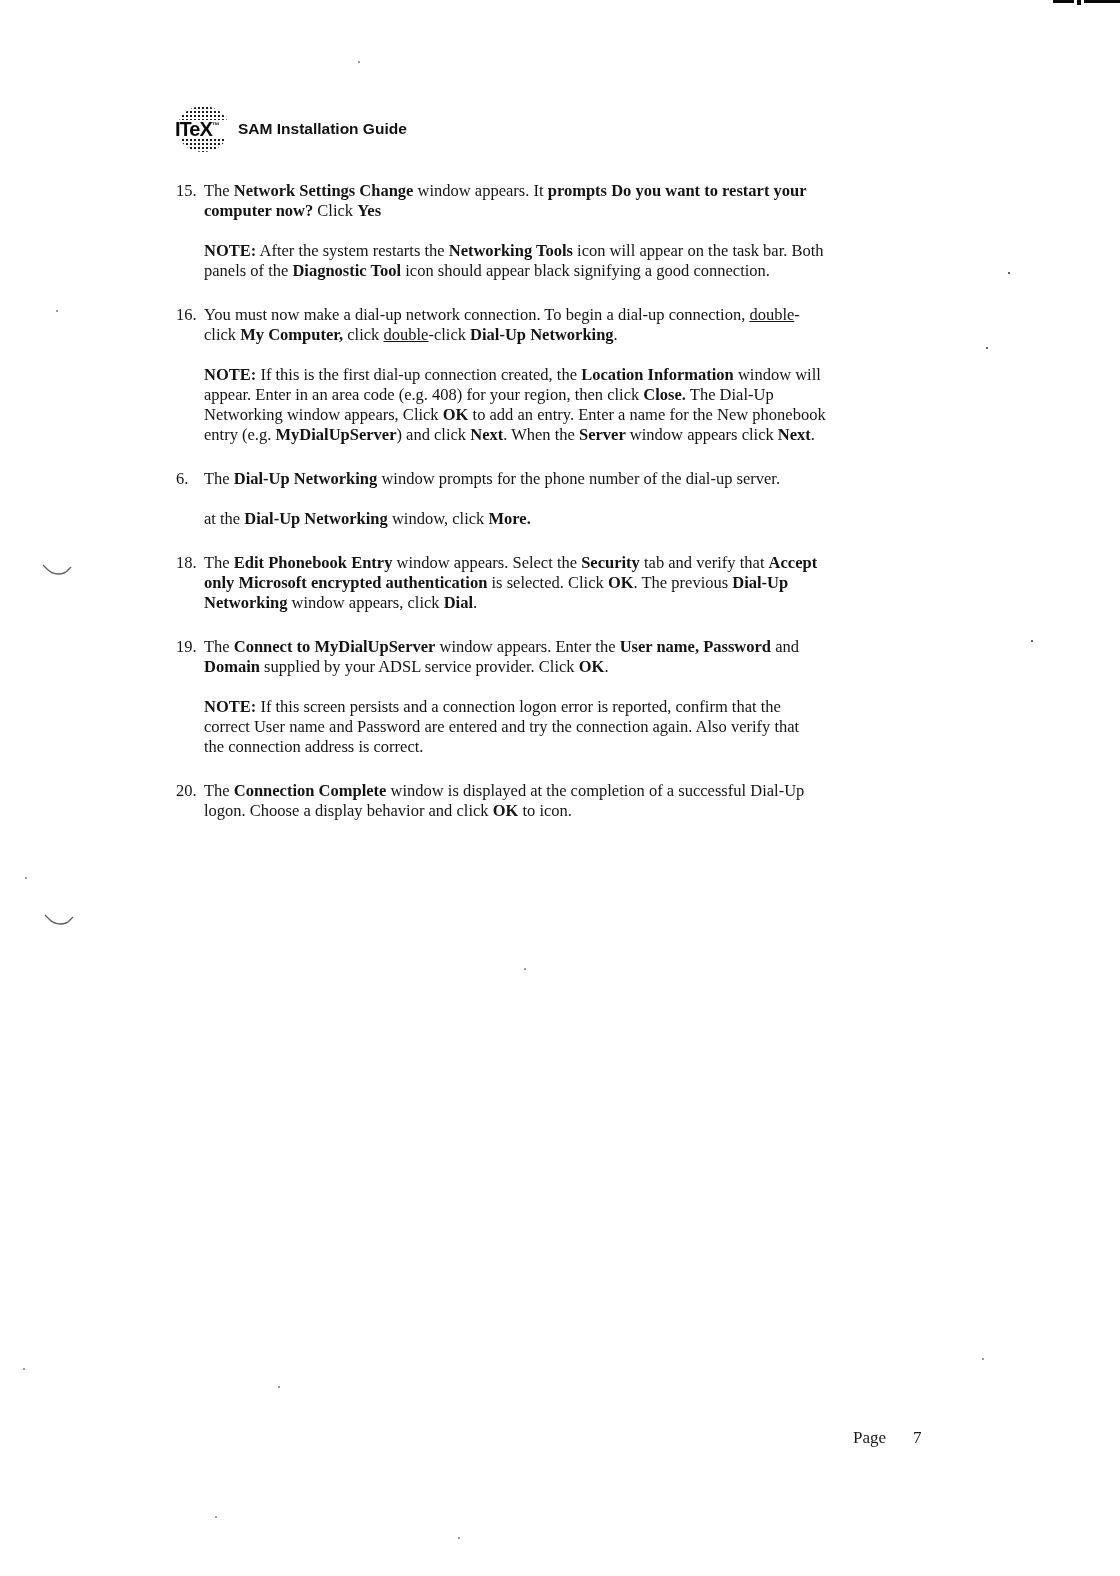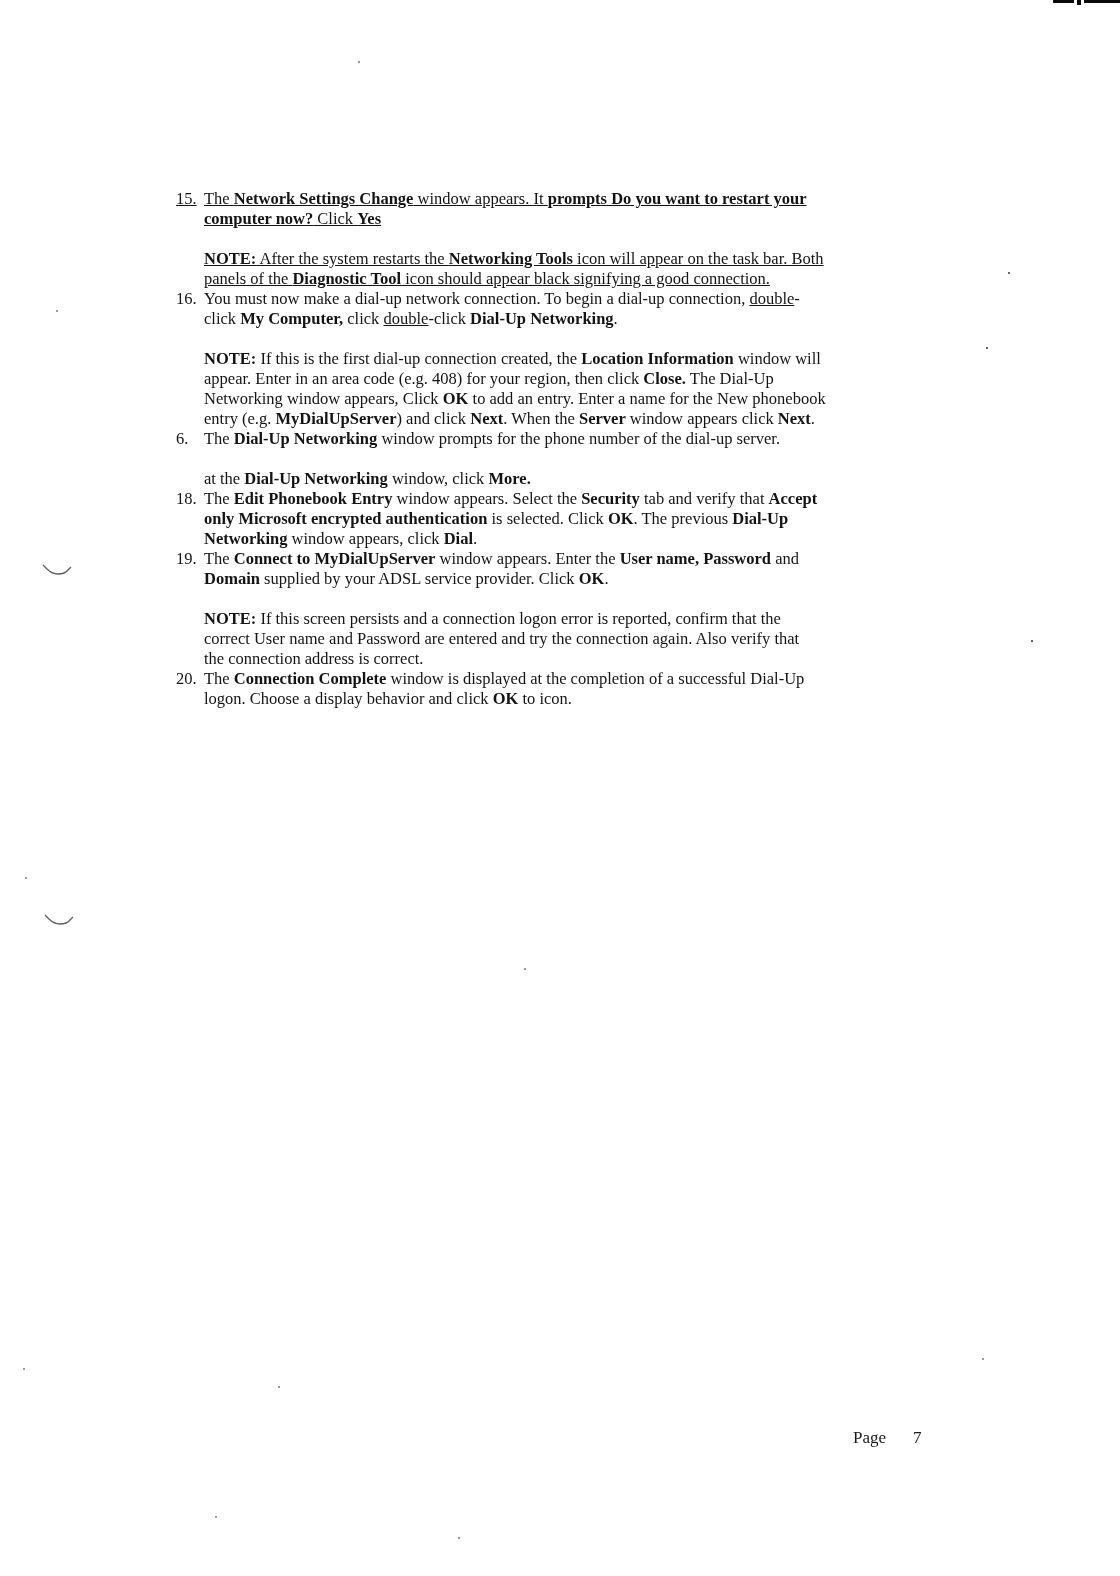--- a/index.html
+++ b/index.html
@@ -15,22 +15,22 @@
   .logo-globe{position:absolute;left:2px;top:1px;width:52px;height:46px;border-radius:50%;
     background-image:radial-gradient(#1c1c1c 1.1px, transparent 1.4px);background-size:4px 4px;}
   .logo-band{position:absolute;left:-4px;right:-2px;top:15px;height:17px;background:#fff;}
   .logo-text{position:absolute;left:0;top:13px;font-family:"Liberation Sans",sans-serif;
     font-weight:bold;font-size:20px;letter-spacing:-1px;color:#0a0a0a;}
   .logo-tm{font-size:8px;vertical-align:super;letter-spacing:0;}
   .header-title{font-family:"Liberation Sans",sans-serif;font-weight:bold;font-size:15.5px;
     color:#101010;margin-left:7px;}
   
   .steps{position:absolute;left:176px;top:177px;width:745px;}
-  .step{display:flex;}
-  .step:first-child{margin-top:12px;text-decoration:underline;}
+  .step{display:flex;margin-top:24px;}
+  .step:first-child{margin-top:4px;}
   .step-num{flex:0 0 28px;width:28px;font-size:16.5px;line-height:20px;}
   .step-body{flex:1;}
   .para{margin:0;font-size:16.5px;line-height:20px;}
   .para.note{margin-top:20px;}
   .b{font-weight:bold;}
   .u{text-decoration:underline;}
   
   .congrats{position:absolute;left:178px;top:841px;font-family:"DejaVu Sans",sans-serif;
     font-weight:bold;font-size:16.5px;letter-spacing:0.2px;color:#0f0f0f;white-space:nowrap;}
   
@@ -44,20 +44,28 @@
 <body>
 
 <div class="page">
 
   <div>
     <div class="dash" style="left:1053px;top:0;width:21px;height:3px;"></div>
     <div class="dash" style="left:1077px;top:0;width:4px;height:5px;"></div>
     <div class="dash" style="left:1084px;top:0;width:36px;height:3px;"></div>
   </div>
 
+  <div class="header">
+    <div class="logo">
+      <div class="logo-globe"></div>
+      <div class="logo-band"></div>
+      <div class="logo-text"><span>ITeX</span><span class="logo-tm">™</span></div>
+    </div>
+    <div class="header-title">SAM Installation Guide</div>
+  </div>
 
   <div class="steps" id="steps">
       <div class="step">
         <div class="step-num">15.</div>
         <div class="step-body">
           <p class="para"><span>The </span><span class="b">Network Settings Change</span><span> window appears. It </span><span class="b">prompts Do you want to restart your</span><br><span class="b">computer now?</span><span> Click </span><span class="b">Yes</span></p>
           <p class="para note"><span class="b">NOTE:</span><span> After the system restarts the </span><span class="b">Networking Tools</span><span> icon will appear on the task bar. Both</span><br><span>panels of the </span><span class="b">Diagnostic Tool</span><span> icon should appear black signifying a good connection.</span></p>
         </div>
       </div>
       <div class="step">

